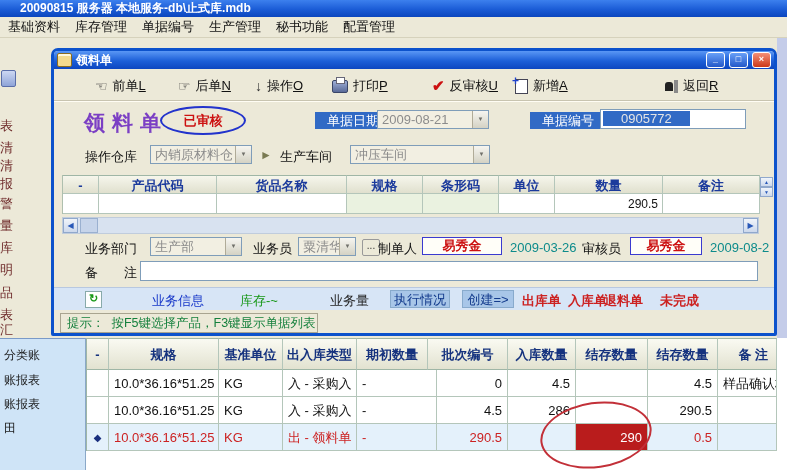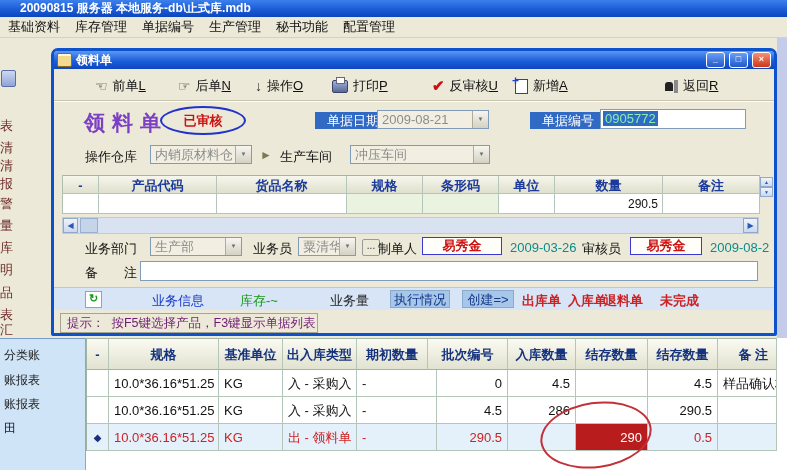--- a/index.html
+++ b/index.html
@@ -71,21 +71,21 @@
   .big-title{position:absolute;left:30px;top:58px;font-size:21px;font-weight:bold;color:#7b3fc4;letter-spacing:7px;white-space:nowrap}
   .stamp{position:absolute;left:106px;top:55px;width:86px;height:29px;border:2px solid #2233cc;border-radius:50%;
     box-sizing:border-box;display:flex;align-items:center;justify-content:center;color:#cc1111;font-weight:bold;font-size:13px}
   .lbl-blue{position:absolute;height:17px;line-height:17px;background:#316ac5;color:#fff;padding:0 12px;white-space:nowrap}
   .lbl{position:absolute;height:17px;line-height:17px;color:#111;white-space:nowrap}
   .combo{position:absolute;height:19px;background:#f2efe2;border:1px solid #7f9db9;box-sizing:border-box;
     color:#8c8c8c;line-height:17px;padding-left:4px;white-space:nowrap;overflow:hidden}
   .combo .arr{position:absolute;right:0;top:0;bottom:0;width:15px;background:linear-gradient(#f6f5f0,#d4d2c4);
     border-left:1px solid #b0ab98;color:#70706a;font-size:6px;display:flex;align-items:center;justify-content:center}
   .field{position:absolute;height:20px;background:#fff;border:1px solid #7f9db9;box-sizing:border-box;line-height:18px;padding-left:2px}
-  .field .sel{background:#316ac5;color:#86efac;padding:0 2px}
+  .field .sel{background:#316ac5;color:#e5e5e5;padding:0 18px}
   .flow-arrow{position:absolute;color:#7a7a52;font-size:12px}
 
   .dg{position:absolute;left:8px;top:124px;width:697px;border-left:1px solid #aebfae;box-sizing:content-box;font-size:12px}
   .dg .row{display:flex}
   .dg .cell{box-sizing:border-box;border-right:1px solid #b4c6ba;border-bottom:1px solid #b4c6ba;height:20px;
     line-height:20px;background:#fff;overflow:hidden;white-space:nowrap}
   .dg .hrow .cell{height:19px;line-height:19px;background:linear-gradient(#f6f6ec,#e0e0ce);
     border-top:1px solid #9fb6a6;color:#1b3a9c;font-weight:bold;text-align:center;font-size:13px}
   .dg .d0{width:36px}.dg .d1{width:118px}.dg .d2{width:130px}.dg .d3{width:76px}
   .dg .d4{width:76px}.dg .d5{width:56px}.dg .d6{width:108px}.dg .d7{width:97px}
@@ -109,21 +109,21 @@
   .ic-refresh{position:absolute;left:31px;top:3px;width:15px;height:15px;background:#fff;border:1px solid #8aa;
     color:#189818;font-weight:bold;font-size:11px;line-height:13px;text-align:center}
   .link-blue{position:absolute;top:4px;color:#1536c8;white-space:nowrap}
   .link-green{position:absolute;top:4px;color:#189818;white-space:nowrap}
   .plain-dark{position:absolute;top:4px;color:#222;white-space:nowrap}
   .btn-blue{position:absolute;top:2px;height:18px;line-height:18px;text-align:center;background:#a8c6e8;
     border:1px solid #88aacc;box-sizing:border-box;color:#123a8c;white-space:nowrap}
   .red-word{position:absolute;top:4px;color:#cc2222;font-weight:bold;white-space:nowrap}
 
   .panel{position:absolute;top:262px;height:20px;background:#ece9d8;border:1px solid #a8a490;box-sizing:border-box;
-    line-height:18px;padding-left:6px;font-size:12.5px;color:#701a75;white-space:pre;overflow:hidden}
+    line-height:18px;padding-left:6px;font-size:12.5px;color:#15803d;white-space:pre;overflow:hidden}
 
   .red-ellipse{position:absolute;left:540px;top:402px;width:108px;height:62px;border:2px solid #c23038;
     border-radius:50%;transform:rotate(-8deg);pointer-events:none}
 </style>
 </head>
 <body>
 
 <div class="screen">
 
   <div class="titlebar">

